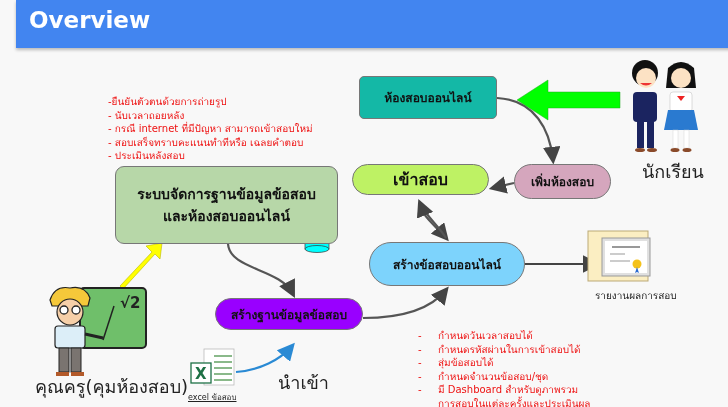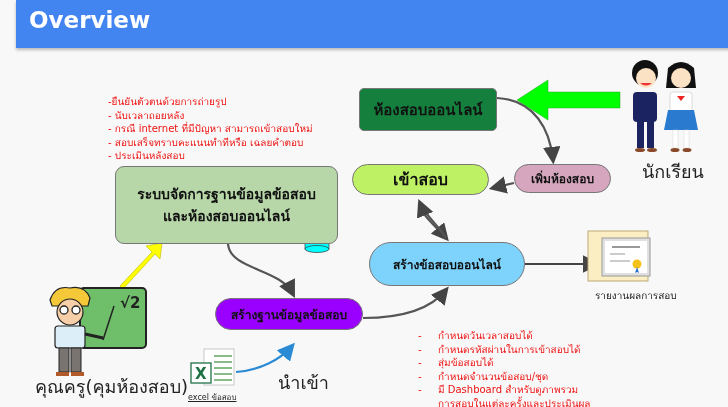--- a/index.html
+++ b/index.html
@@ -3,24 +3,24 @@
 <meta charset="utf-8">
 <style>
   html,body{margin:0;padding:0;}
   body{width:728px;height:407px;background:#f8f8f8;position:relative;overflow:hidden;font-family:"DejaVu Sans",sans-serif;}
   .header{position:absolute;left:16px;top:0;width:728px;height:48px;background:#4285f0;box-shadow:0 2px 3px rgba(0,0,0,0.25);font-weight:bold;}
   .header-title{position:absolute;left:13px;top:7px;color:#fff;font-size:23px;font-family:"DejaVu Sans",sans-serif;}
   svg.conn{position:absolute;left:0;top:0;}
   .notes{position:absolute;color:#ee1111;font-size:10px;line-height:13.5px;white-space:nowrap;margin-top:24px;}
   .notes div{margin:0;}
   .box{position:absolute;display:flex;align-items:center;justify-content:center;text-align:center;font-weight:bold;color:#111;border:1px solid #777;box-sizing:border-box;}
-  .online-room{left:359px;top:88px;width:138px;height:43px;background:#15803d;border-radius:5px;font-size:15px;}
+  .online-room{left:359px;top:76px;width:138px;height:43px;background:#14b8a6;border-radius:5px;font-size:12px;}
   .system{left:115px;top:166px;width:223px;height:78px;background:#b7d7a8;border-radius:9px;font-size:14px;line-height:22px;flex-direction:column;}
   .enter-exam{left:352px;top:164px;width:137px;height:31px;background:#bef264;border-radius:18px;font-size:16px;}
-  .add-room{left:514px;top:164px;width:97px;height:29px;background:#d5a6bd;border-radius:18px;font-size:12px;}
+  .add-room{left:514px;top:164px;width:97px;height:35px;background:#d5a6bd;border-radius:18px;font-size:12px;}
   .create-online{left:369px;top:242px;width:156px;height:44px;background:#7dd3fc;border-radius:22px;font-size:12px;}
   .create-db{left:215px;top:298px;width:148px;height:32px;background:#9900ff;border-radius:22px;font-size:12px;}
   .label{position:absolute;font-size:18px;color:#222;white-space:nowrap;}
   .small-label{position:absolute;font-size:8px;color:#222;white-space:nowrap;}
 </style>
 </head>
 <body>
 
 <div class="header">
   <div class="header-title">Overview</div>

